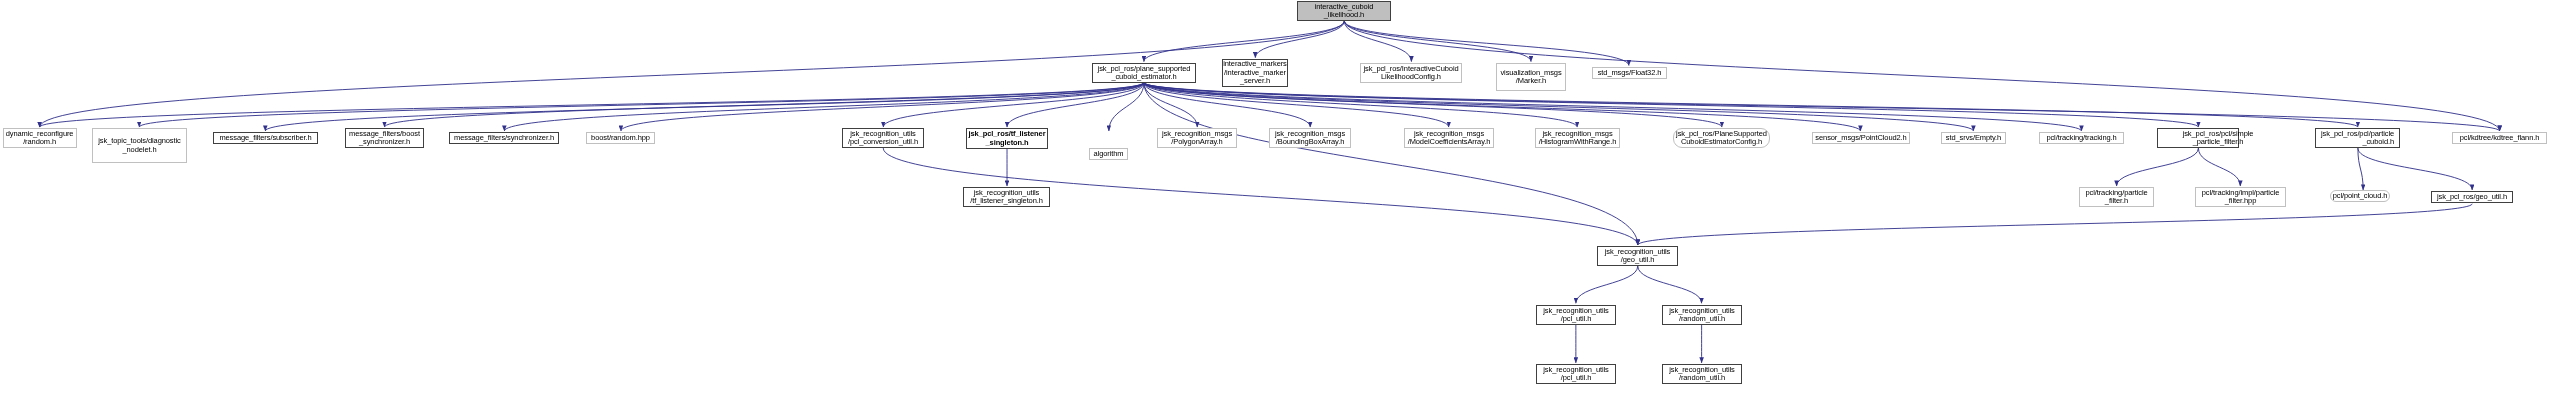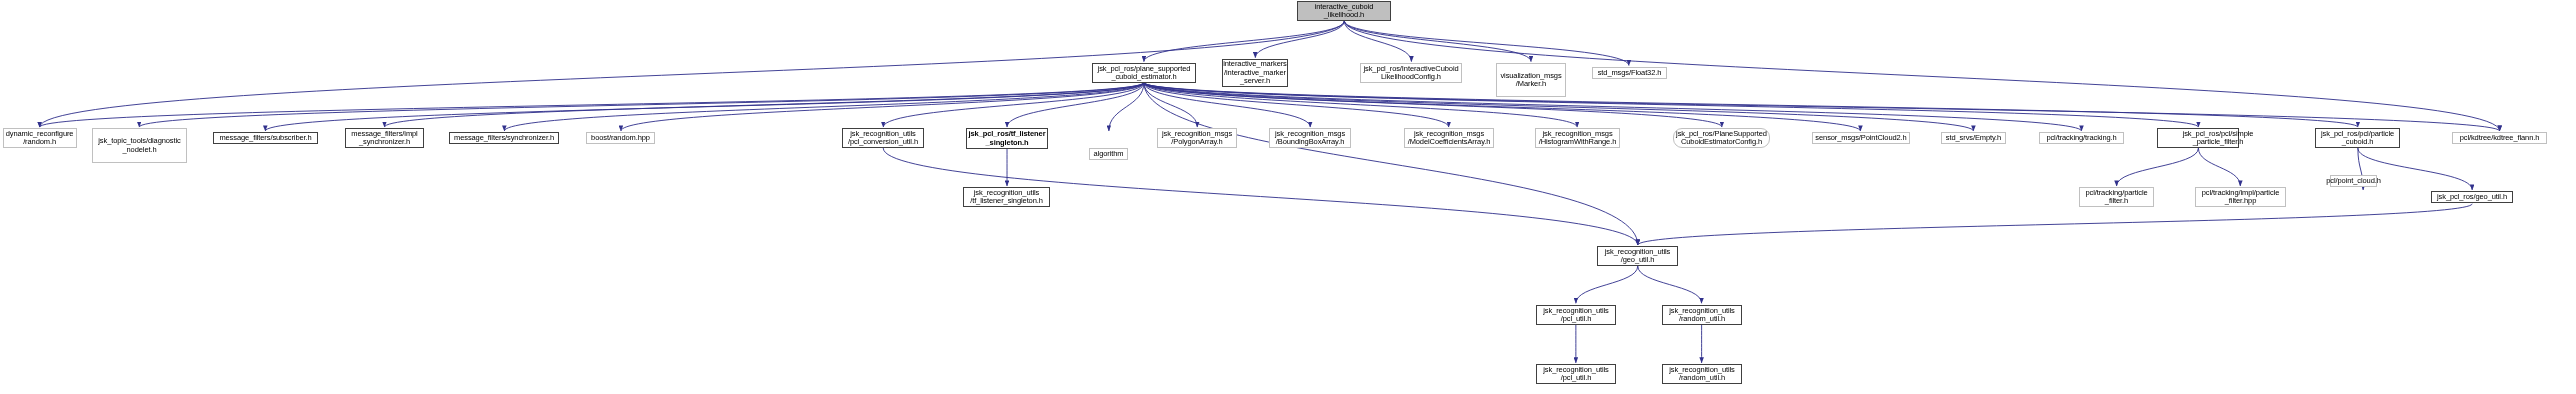--- a/index.html
+++ b/index.html
@@ -97,29 +97,29 @@
   <div id="node-layer">
       <div class="node root" style="left: 1297px; top: 1.3px; width: 94px; height: 19.6px;">interactive_cuboid
 _likelihood.h</div>
       <div class="node bold" style="left: 1092px; top: 63px; width: 104px; height: 19.6px;">jsk_pcl_ros/plane_supported
 _cuboid_estimator.h</div>
       <div class="node bold" style="left: 1222px; top: 59px; width: 66px; height: 27.5px;">interactive_markers
 /interactive_marker
 _server.h</div>
       <div class="node" style="left: 1360px; top: 63px; width: 102px; height: 19.6px;">jsk_pcl_ros/InteractiveCuboid
 LikelihoodConfig.h</div>
-      <div class="node" style="left: 1496px; top: 63px; width: 70px; height: 34px;">visualization_msgs
+      <div class="node" style="left: 1496px; top: 63px; width: 70px; height: 28px;">visualization_msgs
 /Marker.h</div>
       <div class="node" style="left: 1592px; top: 67px; width: 75px; height: 12.4px;">std_msgs/Float32.h</div>
       <div class="node" style="left: 2.6px; top: 128px; width: 74px; height: 19.6px;">dynamic_reconfigure
 /random.h</div>
       <div class="node" style="left: 92px; top: 128px; width: 95px; height: 35px;">jsk_topic_tools/diagnostic
 _nodelet.h</div>
       <div class="node bold" style="left: 213px; top: 132px; width: 105px; height: 12.4px;">message_filters/subscriber.h</div>
-      <div class="node bold" style="left: 345px; top: 128px; width: 79px; height: 19.6px;">message_filters/impl
+      <div class="node bold" style="left: 345px; top: 128px; width: 79px; height: 19.6px;">message_filters/boost
 _synchronizer.h</div>
       <div class="node bold" style="left: 449px; top: 132px; width: 110px; height: 12.4px;">message_filters/synchronizer.h</div>
       <div class="node" style="left: 586px; top: 132px; width: 69px; height: 12.4px;">boost/random.hpp</div>
       <div class="node bold" style="left: 842px; top: 128px; width: 82px; height: 19.6px;">jsk_recognition_utils
 /pcl_conversion_util.h</div>
       <div class="node bold" style="left: 966px; top: 128px; width: 82px; height: 21px; font-weight: bold;">jsk_pcl_ros/tf_listener
 _singleton.h</div>
       <div class="node" style="left: 1089px; top: 148px; width: 39px; height: 12.4px;">algorithm</div>
       <div class="node" style="left: 1157px; top: 128px; width: 80px; height: 19.6px;">jsk_recognition_msgs
 /PolygonArray.h</div>
@@ -129,30 +129,30 @@
 /ModelCoefficientsArray.h</div>
       <div class="node" style="left: 1535px; top: 128px; width: 85px; height: 19.6px;">jsk_recognition_msgs
 /HistogramWithRange.h</div>
       <div class="node" style="left: 1673px; top: 128px; width: 97px; height: 19.6px; border-radius: 9px;">jsk_pcl_ros/PlaneSupported
 CuboidEstimatorConfig.h</div>
       <div class="node" style="left: 1812px; top: 132px; width: 98px; height: 12.4px;">sensor_msgs/PointCloud2.h</div>
       <div class="node" style="left: 1941px; top: 132px; width: 65px; height: 12.4px;">std_srvs/Empty.h</div>
       <div class="node" style="left: 2039px; top: 132px; width: 85px; height: 12.4px;">pcl/tracking/tracking.h</div>
       <div class="node bold" style="left: 2157px; top: 128px; width: 82px; height: 19.6px; padding-left: 42px;">jsk_pcl_ros/pcl/simple
 _particle_filter.h</div>
-      <div class="node bold" style="left: 2315px; top: 128px; width: 85px; height: 19.6px;">jsk_pcl_ros/pcl/particle
+      <div class="node bold" style="left: 2315px; top: 128px; width: 85px; height: 19.6px; text-align: right;">jsk_pcl_ros/pcl/particle
 _cuboid.h</div>
       <div class="node" style="left: 2452px; top: 132px; width: 95px; height: 12.4px;">pcl/kdtree/kdtree_flann.h</div>
       <div class="node bold" style="left: 963px; top: 187px; width: 87px; height: 19.6px;">jsk_recognition_utils
 /tf_listener_singleton.h</div>
       <div class="node" style="left: 2079px; top: 187px; width: 75px; height: 19.6px;">pcl/tracking/particle
 _filter.h</div>
       <div class="node" style="left: 2195px; top: 187px; width: 91px; height: 19.6px;">pcl/tracking/impl/particle
 _filter.hpp</div>
-      <div class="node" style="left: 2330px; top: 175px; width: 47px; height: 12.4px;">pcl/point_cloud.h</div>
+      <div class="node" style="left: 2330px; top: 190px; width: 60px; height: 12.4px; border-radius: 6px;">pcl/point_cloud.h</div>
       <div class="node bold" style="left: 2431px; top: 191px; width: 82px; height: 12.4px;">jsk_pcl_ros/geo_util.h</div>
       <div class="node bold" style="left: 1597px; top: 246px; width: 81px; height: 19.6px;">jsk_recognition_utils
 /geo_util.h</div>
       <div class="node bold" style="left: 1536px; top: 305px; width: 80px; height: 19.6px;">jsk_recognition_utils
 /pcl_util.h</div>
       <div class="node bold" style="left: 1662px; top: 305px; width: 80px; height: 19.6px;">jsk_recognition_utils
 /random_util.h</div>
       <div class="node bold" style="left: 1536px; top: 364px; width: 80px; height: 19.6px;">jsk_recognition_utils
 /pcl_util.h</div>
       <div class="node bold" style="left: 1662px; top: 364px; width: 80px; height: 19.6px;">jsk_recognition_utils

